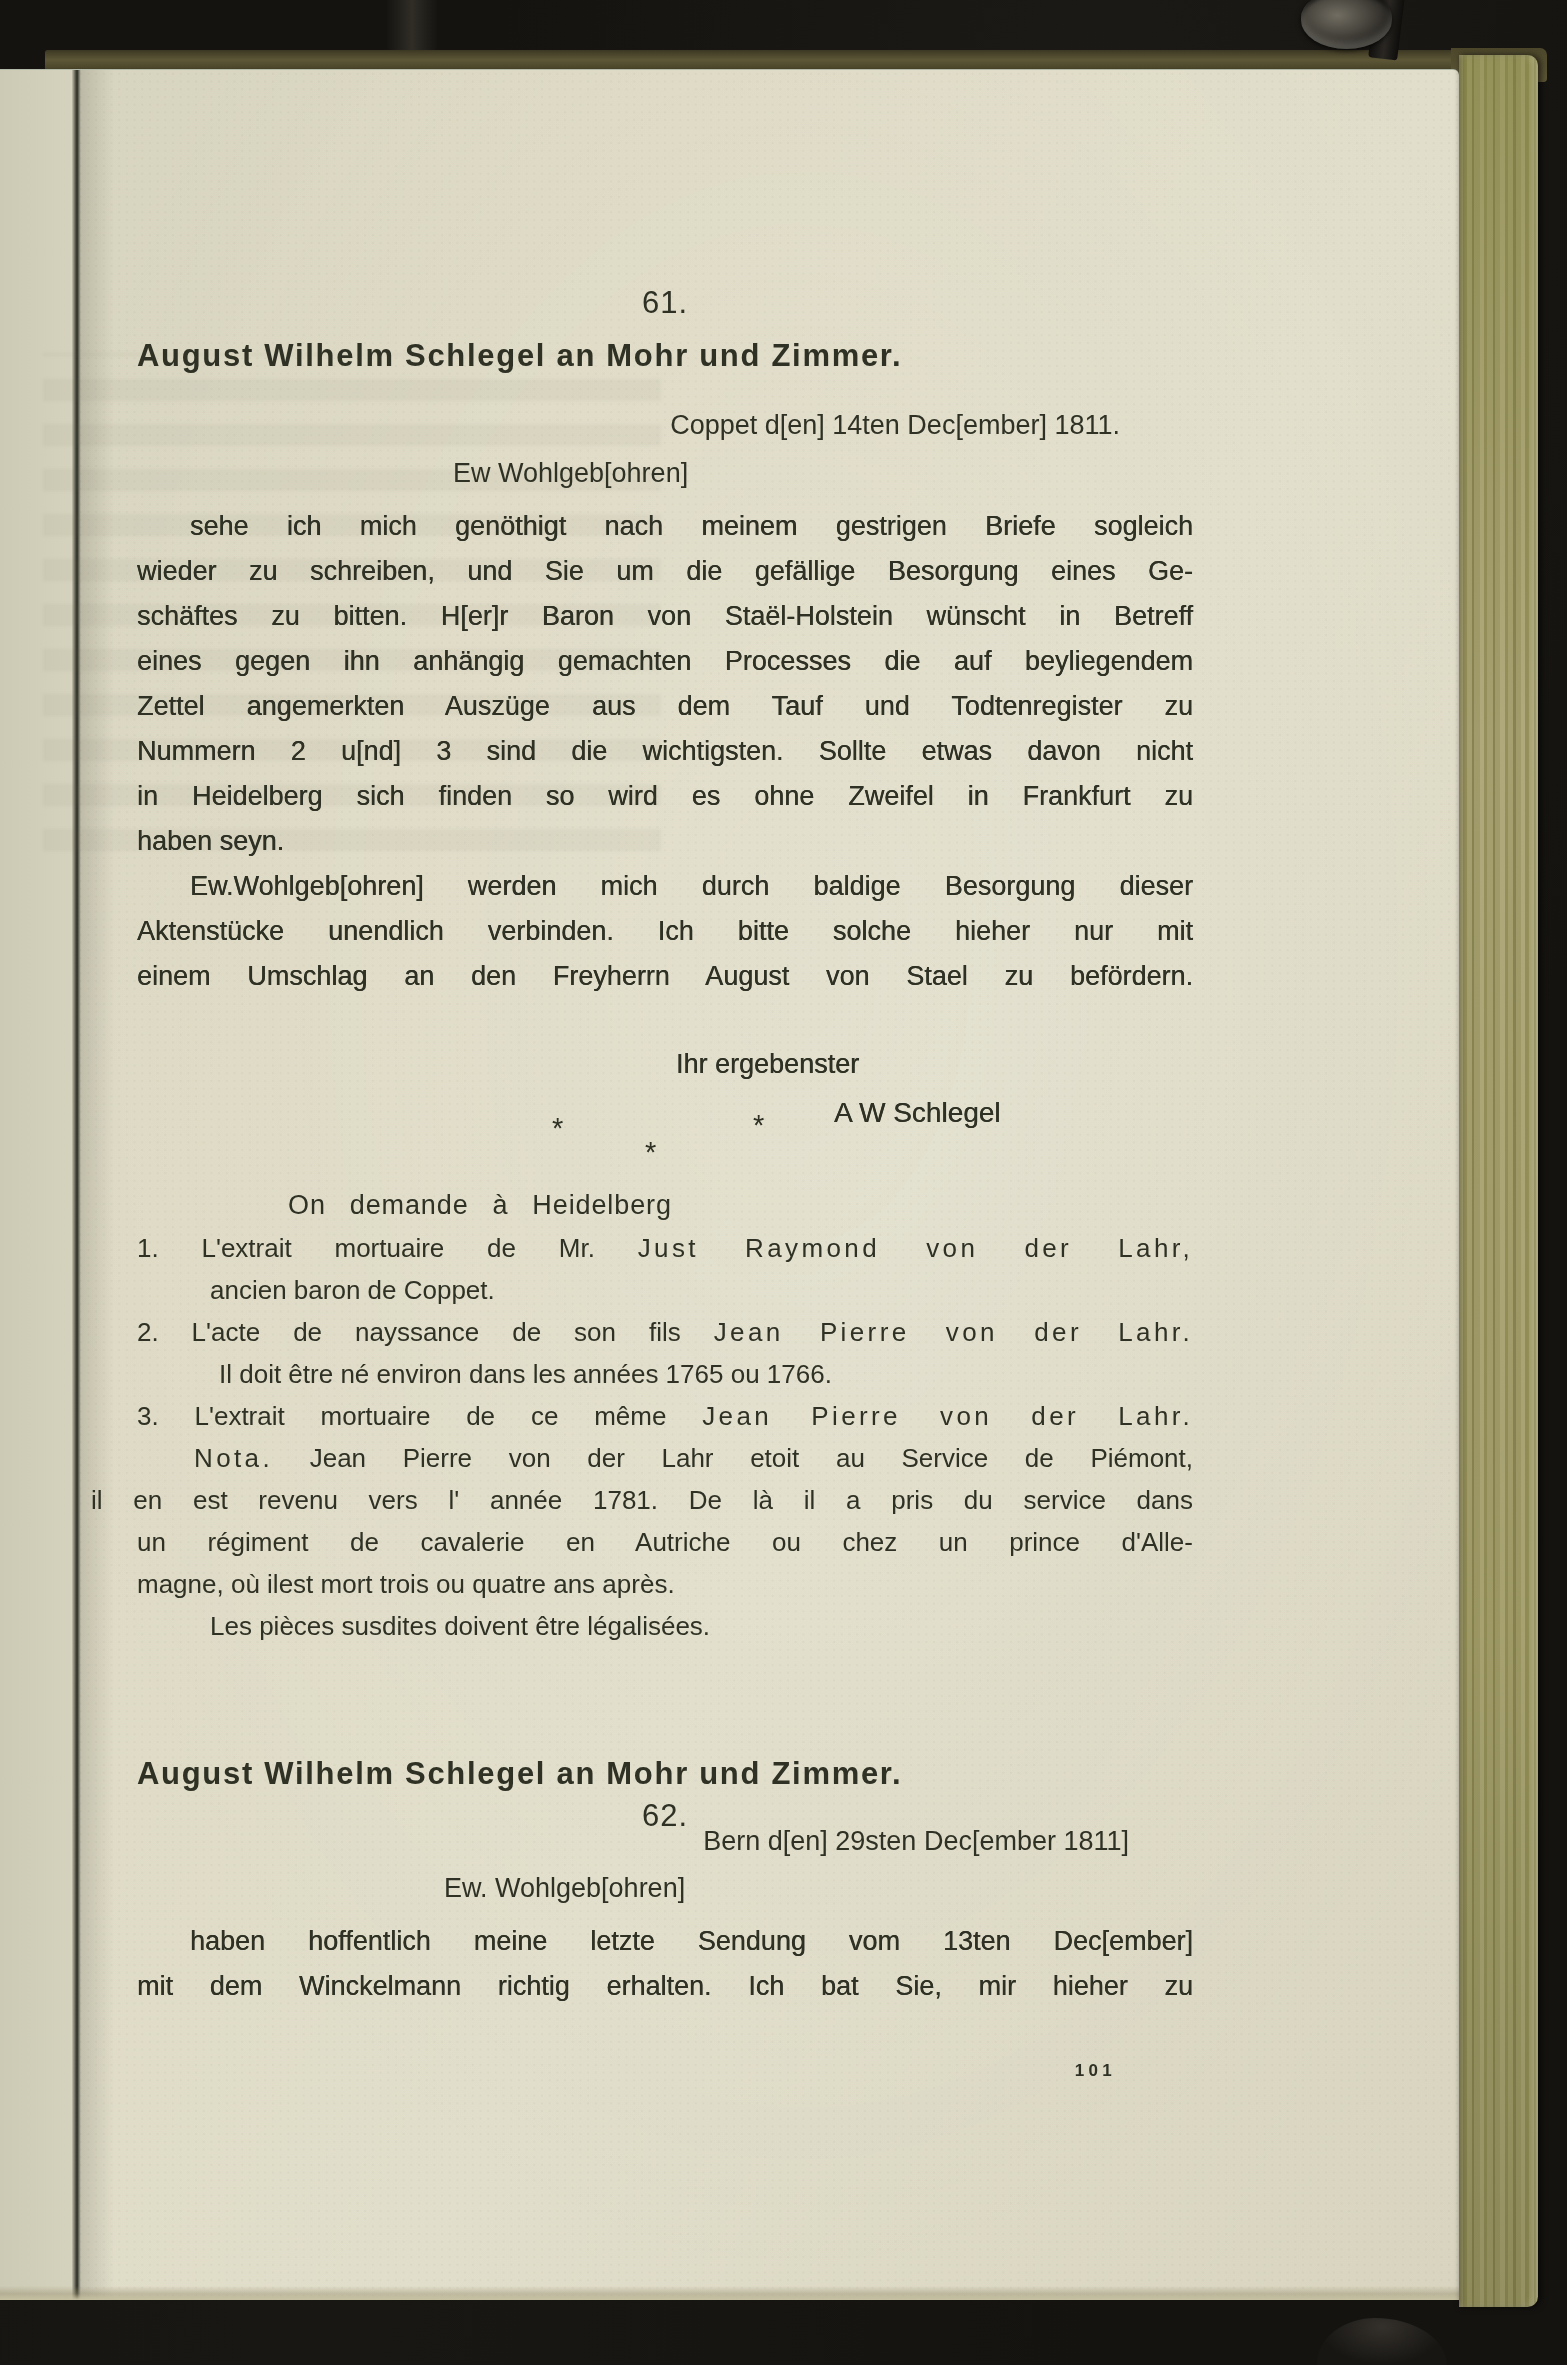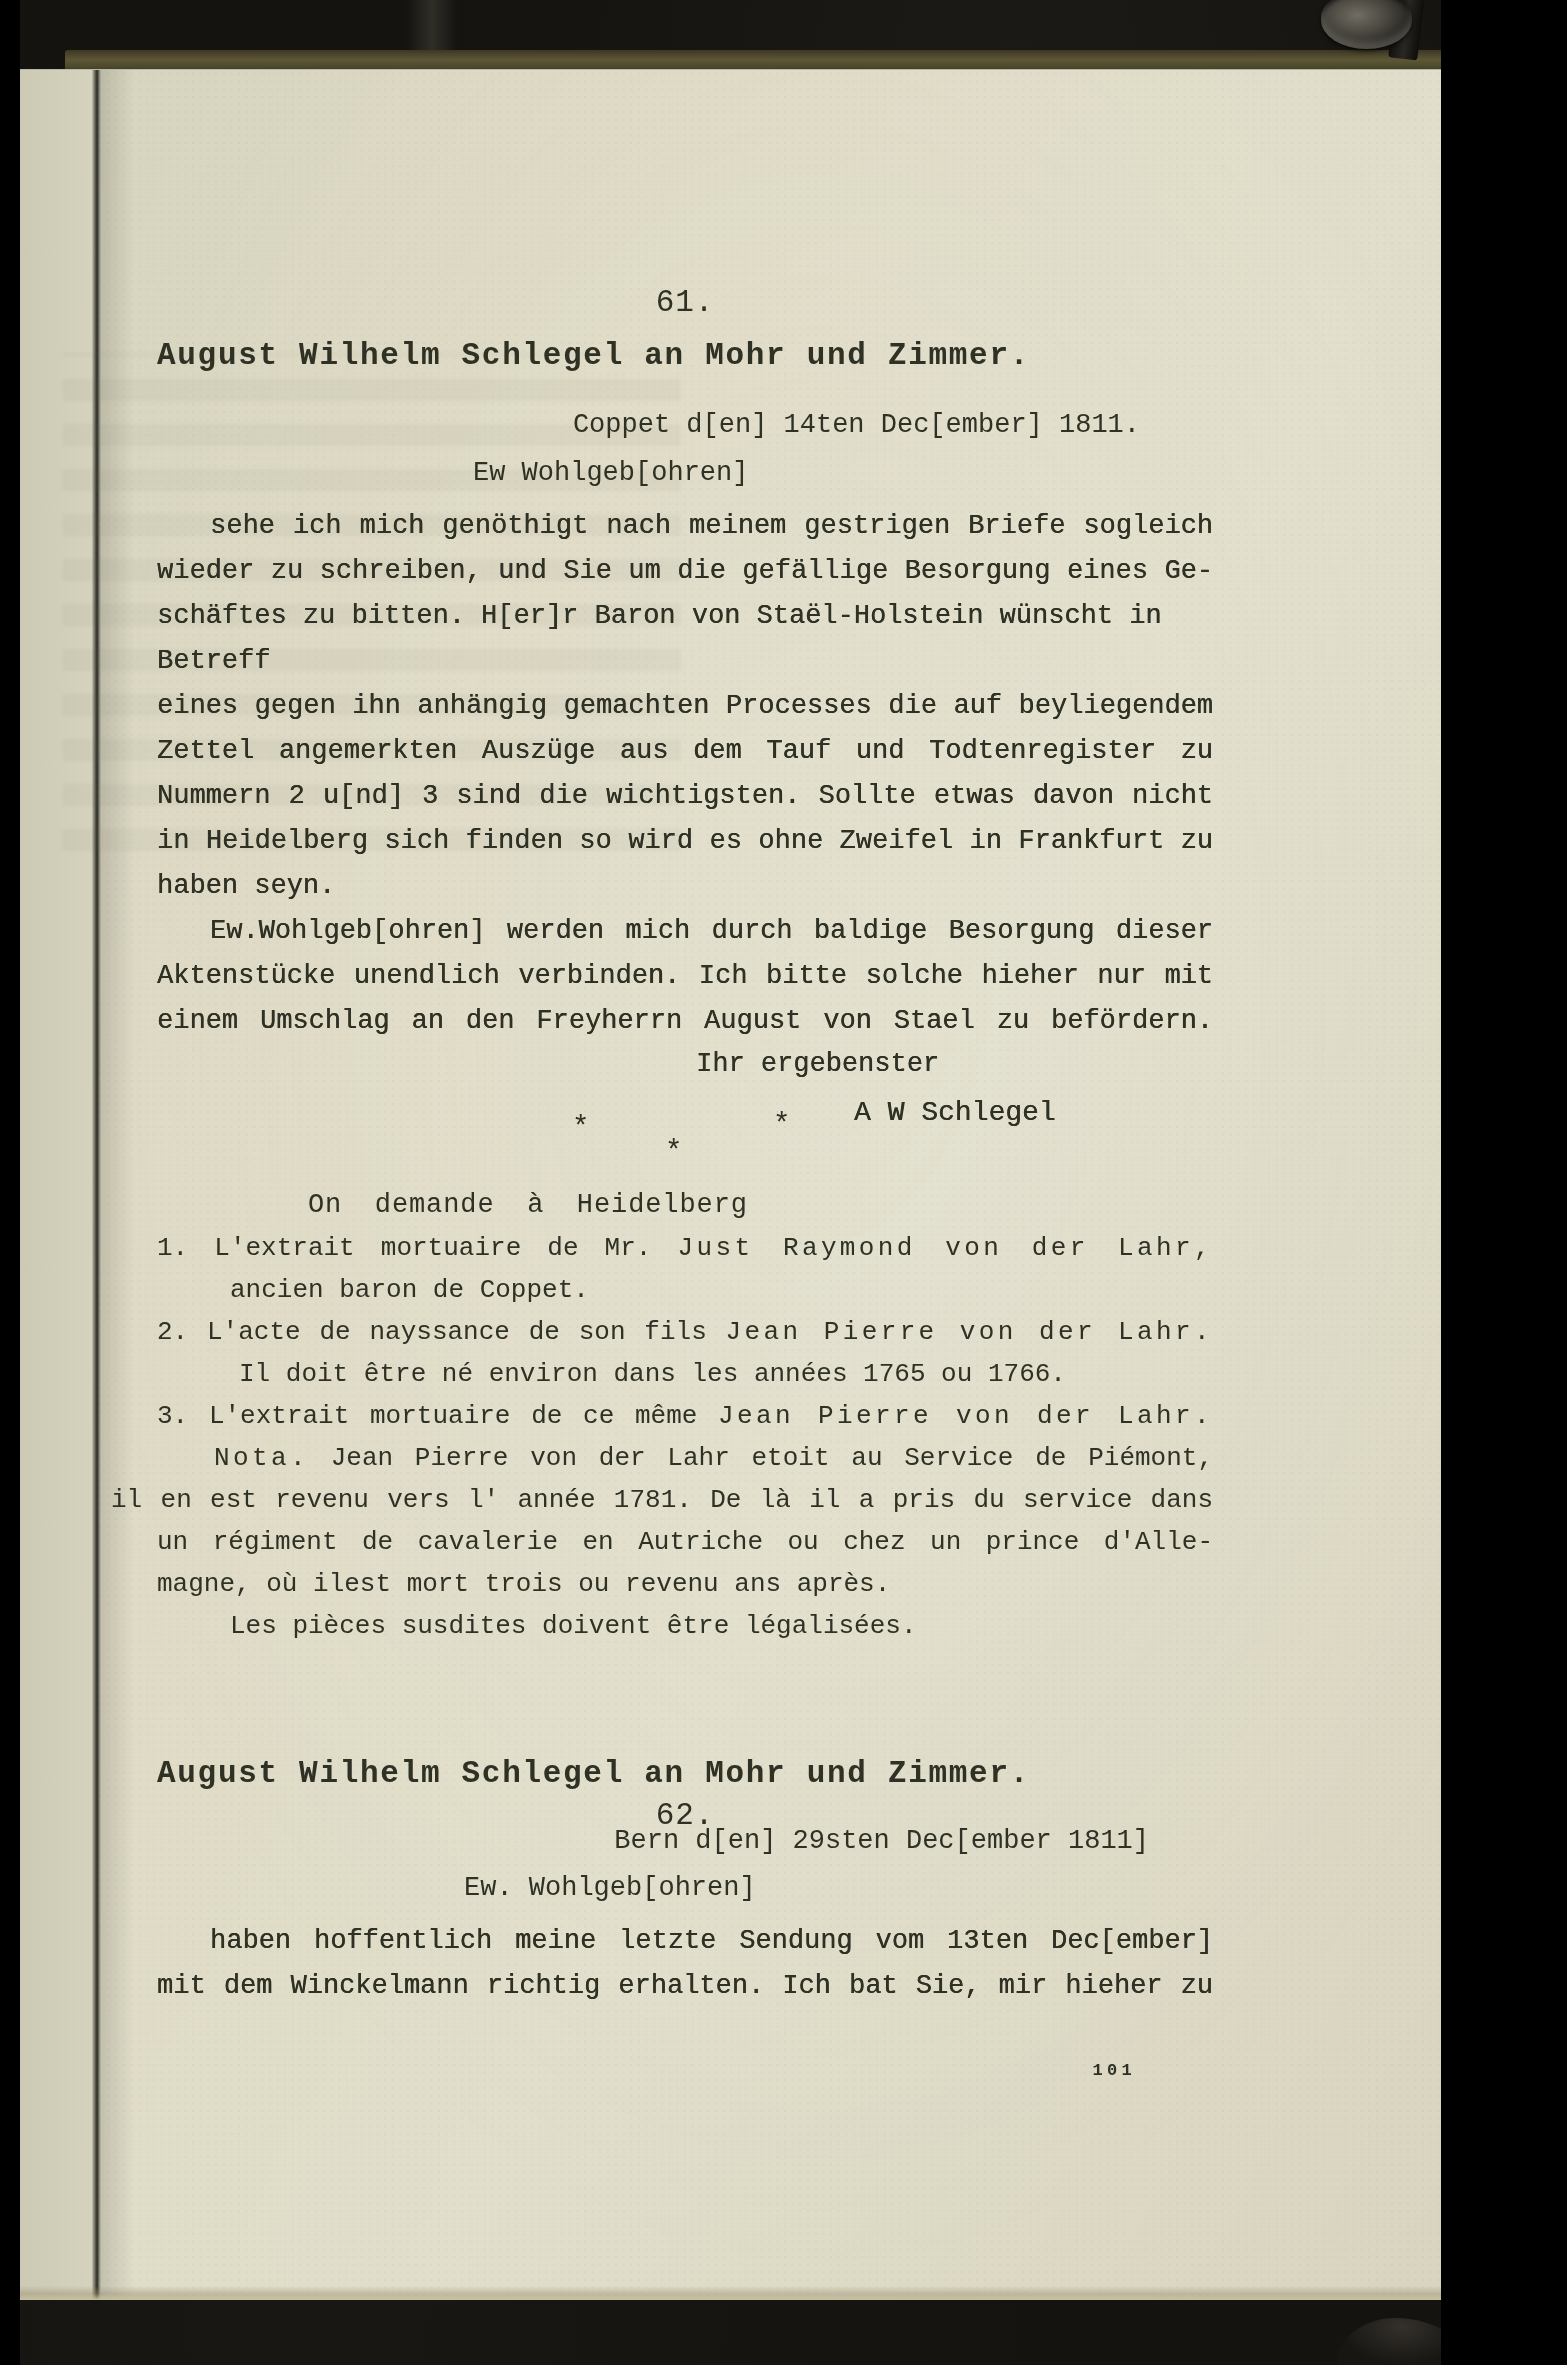--- a/index.html
+++ b/index.html
@@ -1,24 +1,23 @@
 <!DOCTYPE html>
 <html style="--page: #dedac5; --ink: #2e3124; --leather: #141310; --board: #5d5737; --deckle: #a29a6b;font-size:13.7px"><head>
 <meta charset="utf-8">
 <style>
   html,body { margin:0; padding:0; background:#000; }
   .scene {
-    position:relative; width:1421px; height:2366px; overflow:hidden;
+    position:relative; width:1567px; height:2366px; overflow:hidden;
     background:
       radial-gradient(ellipse at 70% 8%, rgba(60,58,50,.18), transparent 40%),
       radial-gradient(ellipse at 20% 95%, rgba(50,48,40,.15), transparent 45%),
       var(--leather, #141310);
-    font-family:Liberation Mono, monospace;
+    font-family:Liberation Sans, sans-serif;
     color: var(--ink, #2e3124);
-    margin-left: 20px;
   }
   
   .board-top { position:absolute; left:45px; top:50px; width:1499px; height:22px;
     background:linear-gradient(to bottom,#3c3722,#5d5737 45%,#4c472b 80%,#2e2b1a);
     border-radius:2.6px; }
   .board-corner-right { position:absolute; left:1451px; top:48px; width:96px; height:34px;
     background:linear-gradient(to bottom,#4c472b,#5d5737); border-radius:0 6.9px 3.4px 0; }
   
   .strap-left { position:absolute; left:386px; top:0; width:52px; height:53px;
     background:linear-gradient(to right, rgba(70,66,58,0), rgba(82,77,66,.45) 50%, rgba(0,0,0,0)); }
@@ -140,21 +139,21 @@
       <div class="tline fbody memo-heading" style="top:1114px">On demande à Heidelberg</div>
       <div class="tline fbody" style="top:1157px">
         <div class="fline j"><span>1. L'extrait mortuaire de Mr. </span><span class="sp">Just Raymond von der Lahr,</span></div>
         <div class="fline ind2"><span>ancien baron de Coppet.</span></div>
         <div class="fline j"><span>2. L'acte de nayssance de son fils </span><span class="sp">Jean Pierre von der Lahr.</span></div>
         <div class="fline ind3"><span>Il doit être né environ dans les années 1765 ou 1766.</span></div>
         <div class="fline j"><span>3. L'extrait mortuaire de ce même </span><span class="sp">Jean Pierre von der Lahr.</span></div>
         <div class="fline j ind4"><span class="sp">Nota.</span><span>  Jean Pierre von der Lahr etoit au Service de Piémont,</span></div>
         <div class="fline j jut"><span>il en est revenu vers l' année 1781.  De là il a pris du service dans</span></div>
         <div class="fline j"><span>un régiment de cavalerie en Autriche ou chez un prince d'Alle-</span></div>
-        <div class="fline"><span>magne, où ilest mort trois ou revenu ans après.</span></div>
+        <div class="fline"><span>magne, où ilest mort trois ou quatre ans après.</span></div>
         <div class="fline ind5"><span>Les pièces susdites doivent être légalisées.</span></div>
       </div>
 
       <div class="tline letter-number" style="top:1728px">62.</div>
       <div class="tline letter-heading" style="top:1686px">August Wilhelm Schlegel an Mohr und Zimmer.</div>
       <div class="tline dateline dl62" style="top:1756px">Bern d[en] 29sten Dec[ember 1811]</div>
       <div class="tline salutation sa62" style="top:1803px">Ew. Wohlgeb[ohren]</div>
       <div class="tline gbody" style="top:1849px">
         <div class="gline j ind">haben hoffentlich meine letzte Sendung vom 13ten Dec[ember]</div>
         <div class="gline j">mit dem Winckelmann richtig erhalten.  Ich bat Sie, mir hieher zu</div>

